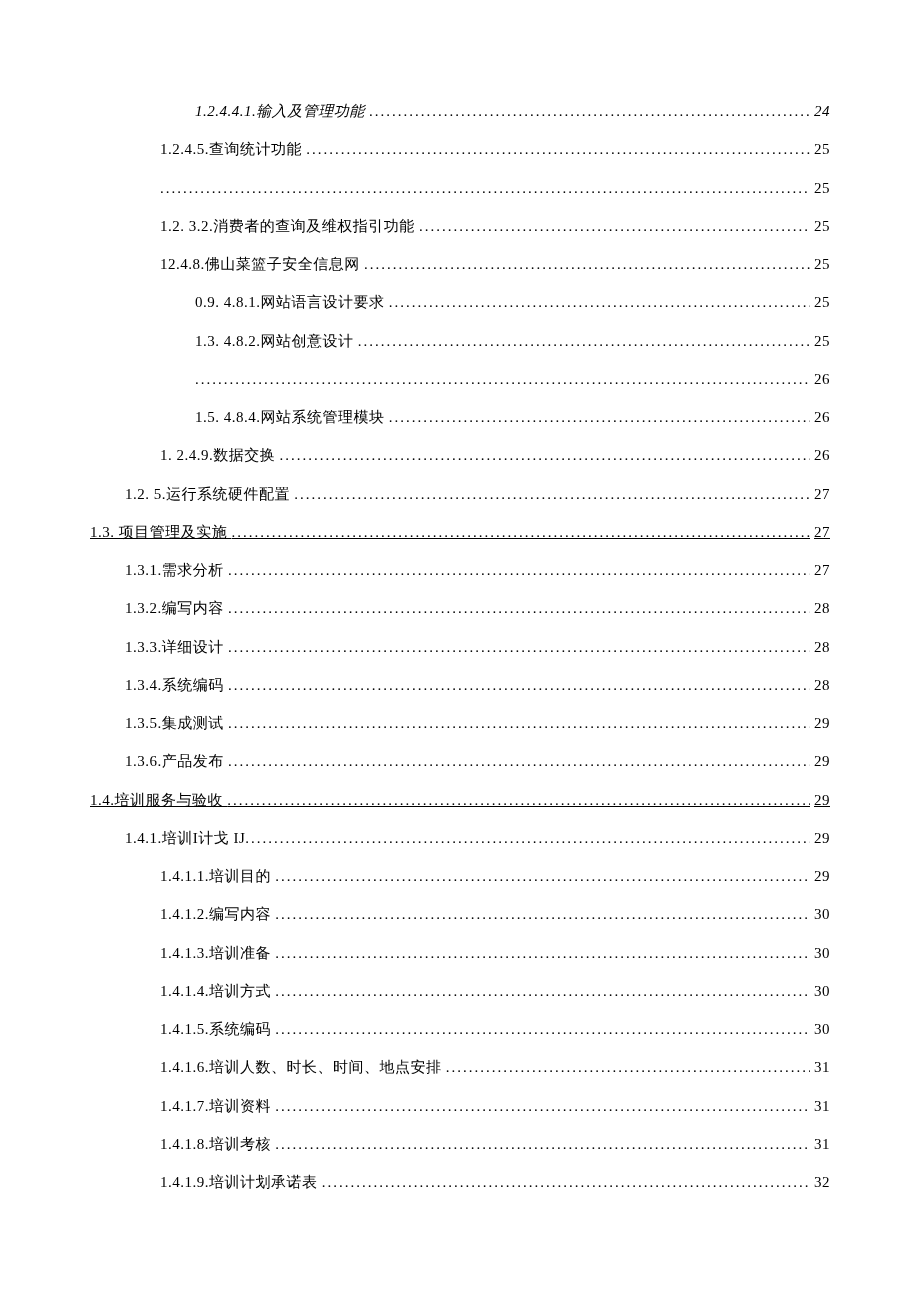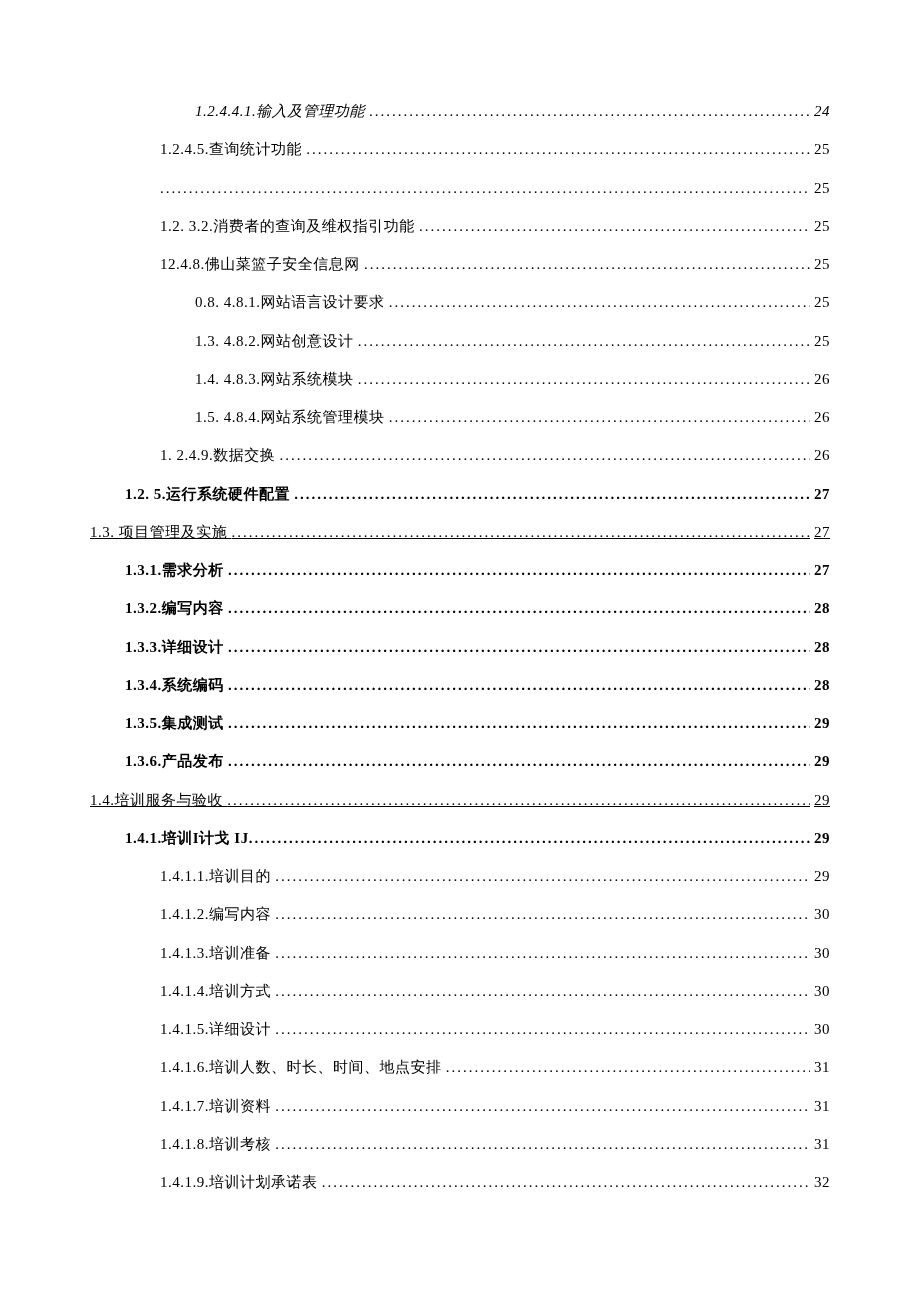--- a/index.html
+++ b/index.html
@@ -44,21 +44,21 @@
   .toc-page {
     padding-left: 4px;
     letter-spacing: 0.5px;
   }
   .italic .toc-label,
   .italic .toc-page {
     font-style: italic;
   }
   
   .ind-0 { padding-left: 0px; text-decoration: underline; }
-  .ind-1 { padding-left: 35px; font-weight: bold; }
+  .ind-1 { padding-left: 35px; }
   .ind-2 { padding-left: 70px; }
   .ind-3 { padding-left: 105px; }
 </style>
 </head>
 <body>
 
 <div class="page" id="toc-container">
     <div class="toc-line ind-3 italic">
       <span class="toc-label">1.2.4.4.1.输入及管理功能 </span>
       <span class="toc-dots"></span>
@@ -77,31 +77,30 @@
       <span class="toc-label">1.2. 3.2.消费者的查询及维权指引功能 </span>
       <span class="toc-dots"></span>
       <span class="toc-page">25</span>
     </div>
     <div class="toc-line ind-2">
       <span class="toc-label">12.4.8.佛山菜篮子安全信息网 </span>
       <span class="toc-dots"></span>
       <span class="toc-page">25</span>
     </div>
     <div class="toc-line ind-3">
-      <span class="toc-label">0.8. 4.8.1.网站语言设计要求 </span>
+      <span class="toc-label">0.9. 4.8.1.网站语言设计要求 </span>
       <span class="toc-dots"></span>
       <span class="toc-page">25</span>
     </div>
     <div class="toc-line ind-3">
       <span class="toc-label">1.3. 4.8.2.网站创意设计 </span>
       <span class="toc-dots"></span>
       <span class="toc-page">25</span>
     </div>
     <div class="toc-line ind-3">
-      <span class="toc-label">1.4. 4.8.3.网站系统模块 </span>
       <span class="toc-dots"></span>
       <span class="toc-page">26</span>
     </div>
     <div class="toc-line ind-3">
       <span class="toc-label">1.5. 4.8.4.网站系统管理模块 </span>
       <span class="toc-dots"></span>
       <span class="toc-page">26</span>
     </div>
     <div class="toc-line ind-2">
       <span class="toc-label">1. 2.4.9.数据交换 </span>
@@ -172,21 +171,21 @@
       <span class="toc-label">1.4.1.3.培训准备 </span>
       <span class="toc-dots"></span>
       <span class="toc-page">30</span>
     </div>
     <div class="toc-line ind-2">
       <span class="toc-label">1.4.1.4.培训方式 </span>
       <span class="toc-dots"></span>
       <span class="toc-page">30</span>
     </div>
     <div class="toc-line ind-2">
-      <span class="toc-label">1.4.1.5.详细设计 </span>
+      <span class="toc-label">1.4.1.5.系统编码 </span>
       <span class="toc-dots"></span>
       <span class="toc-page">30</span>
     </div>
     <div class="toc-line ind-2">
       <span class="toc-label">1.4.1.6.培训人数、时长、时间、地点安排 </span>
       <span class="toc-dots"></span>
       <span class="toc-page">31</span>
     </div>
     <div class="toc-line ind-2">
       <span class="toc-label">1.4.1.7.培训资料 </span>

